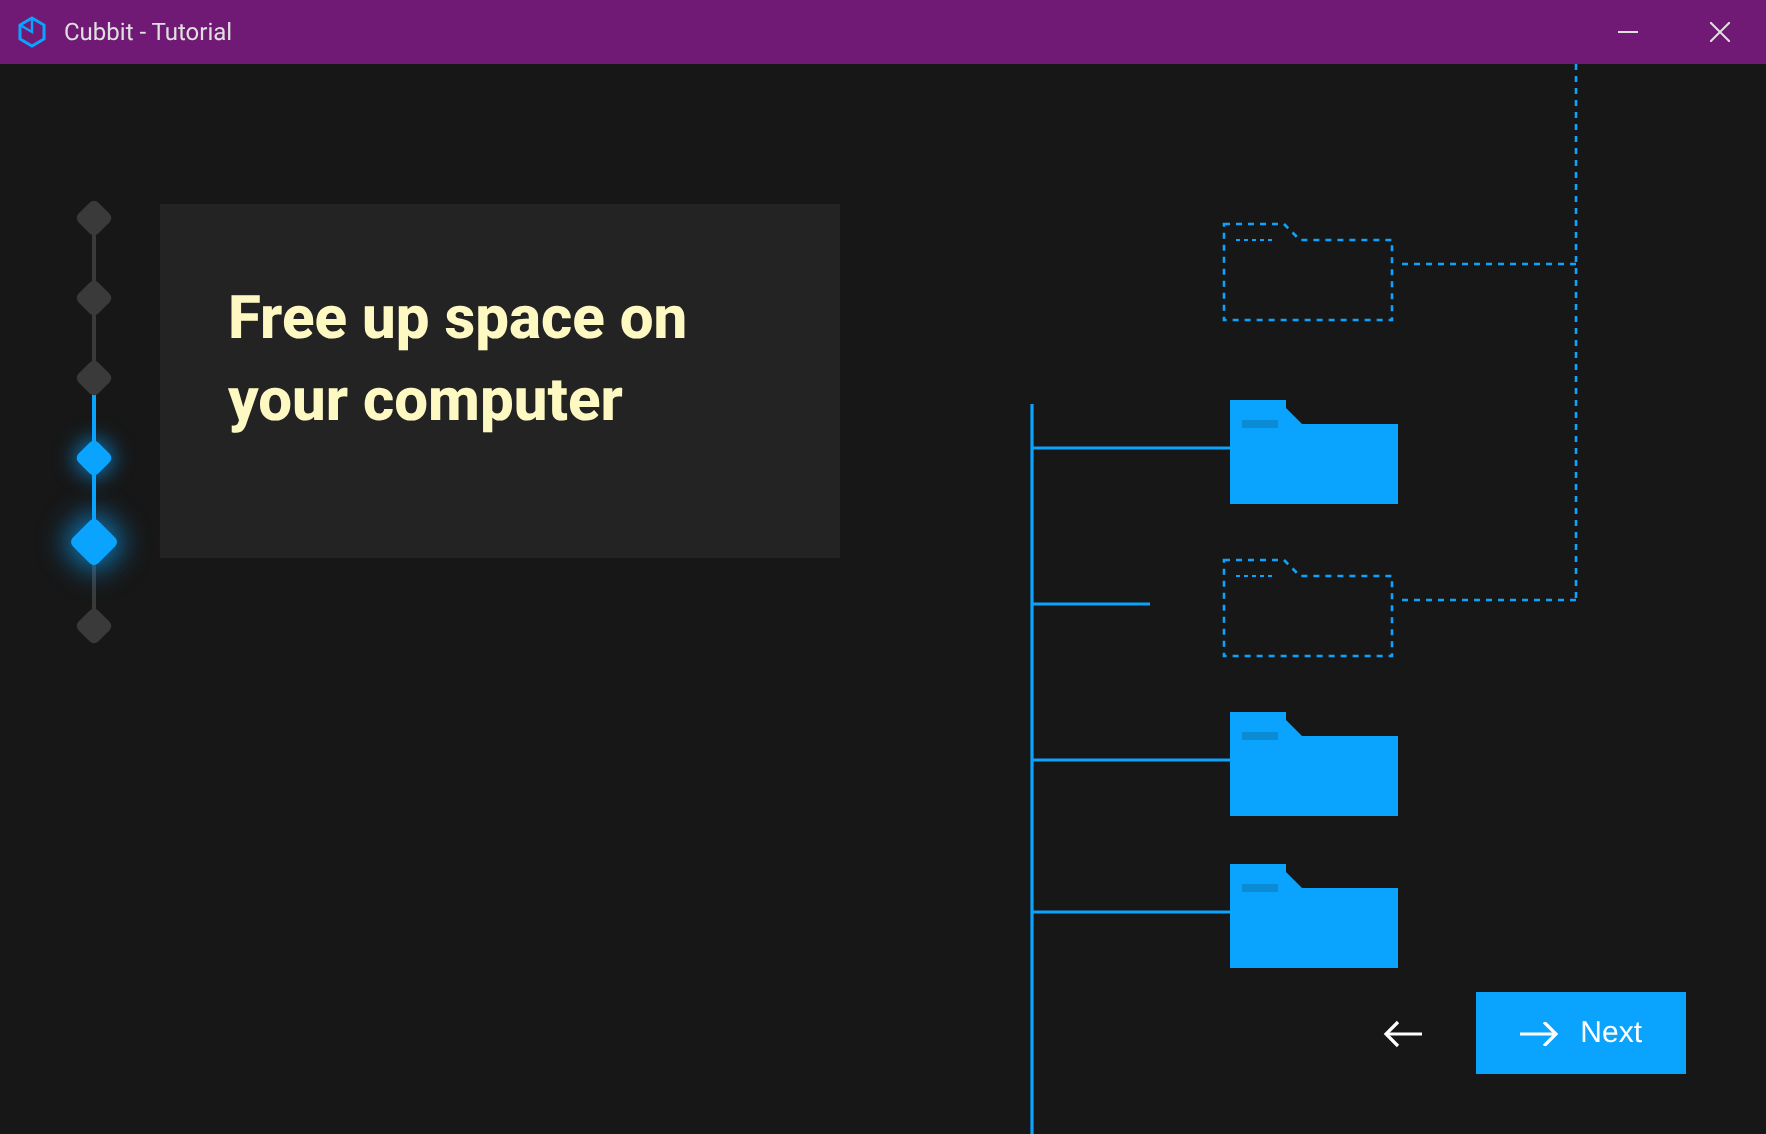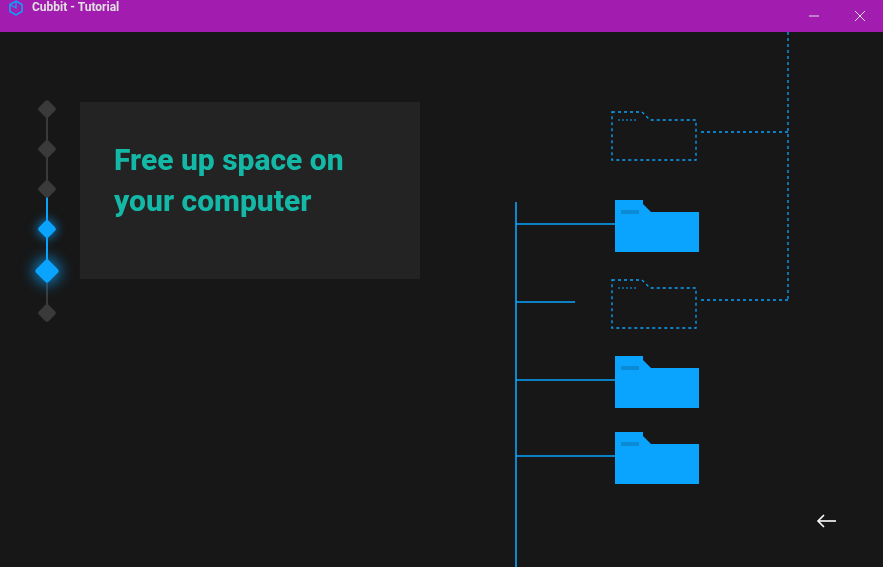--- a/index.html
+++ b/index.html
@@ -7,25 +7,25 @@
   body {
     background: #171717;
     font-family: -apple-system, BlinkMacSystemFont, "Segoe UI", Roboto, sans-serif;
     color: #fff;
     position: relative;
   }
 
   
   .titlebar {
     height: 32px;
-    background: #a21caf;
+    background: #701a75;
     display: flex;
+    align-items: center;
     padding: 0 8px;
     position: relative;
-    font-weight: bold;
   }
   .titlebar .logo {
     width: 16px; height: 16px; margin-right: 8px;
     display: flex; align-items: center; justify-content: center;
   }
   .titlebar .title {
     font-size: 12px;
     color: #e0e0e0;
   }
   .titlebar .controls {
@@ -82,21 +82,21 @@
     left: 80px; top: 70px;
     width: 340px;
     background: #232323;
     padding: 38px 34px 50px 34px;
   }
   .card h1 {
     font-size: 30px;
     font-weight: 800;
     line-height: 1.35;
     margin-bottom: 8px;
-    color: #14b8a6;
+    color: #fef9c3;
   }
   .card p {
     font-size: 14.5px;
     line-height: 2.0;
     color: #e2e2e2;
   }
 
   
   .illus {
     position: absolute;
@@ -216,15 +216,22 @@
     </g>
   </svg>
 
   <div class="nav">
     <div class="back-btn">
       <svg width="22" height="14" viewBox="0 0 22 14">
         <line x1="2" y1="7" x2="20" y2="7" stroke="#fff" stroke-width="1.6"></line>
         <polyline points="8,1 2,7 8,13" fill="none" stroke="#fff" stroke-width="1.6"></polyline>
       </svg>
     </div>
+    <button class="next-btn">
+      <svg width="20" height="12" viewBox="0 0 20 12">
+        <line x1="0" y1="6" x2="18" y2="6" stroke="#fff" stroke-width="1.6"></line>
+        <polyline points="12,0 18,6 12,12" fill="none" stroke="#fff" stroke-width="1.6"></polyline>
+      </svg>
+      <span>Next</span>
+    </button>
   </div>
 
 </div>
 
 </body></html>

